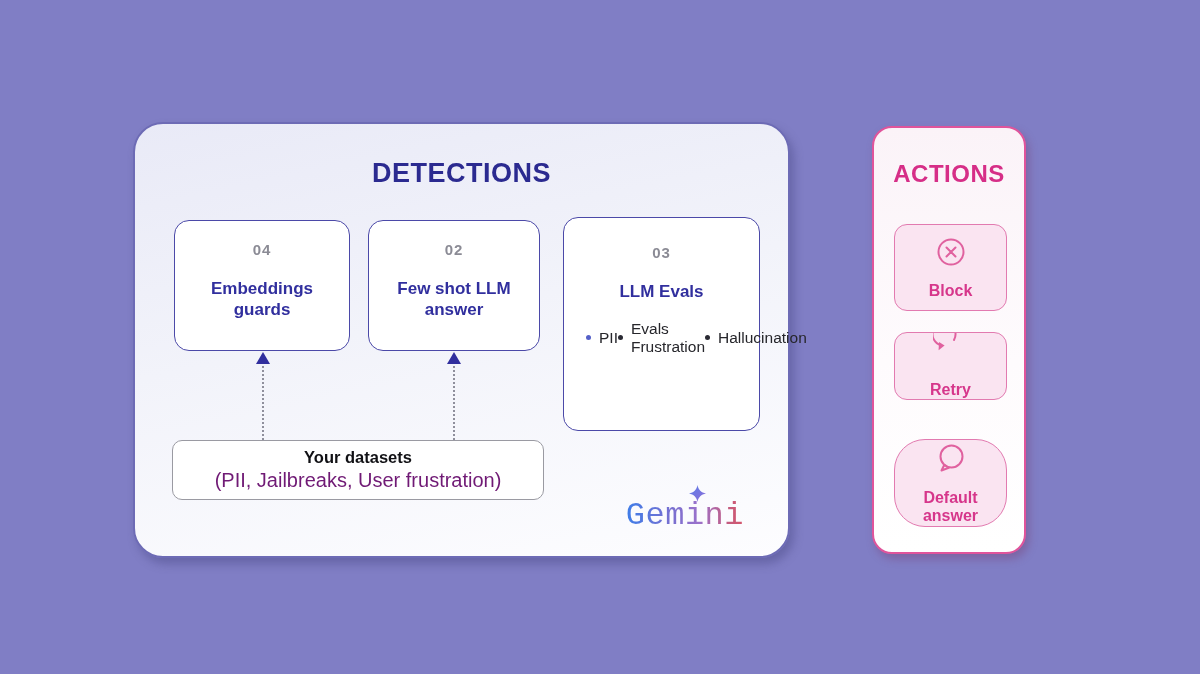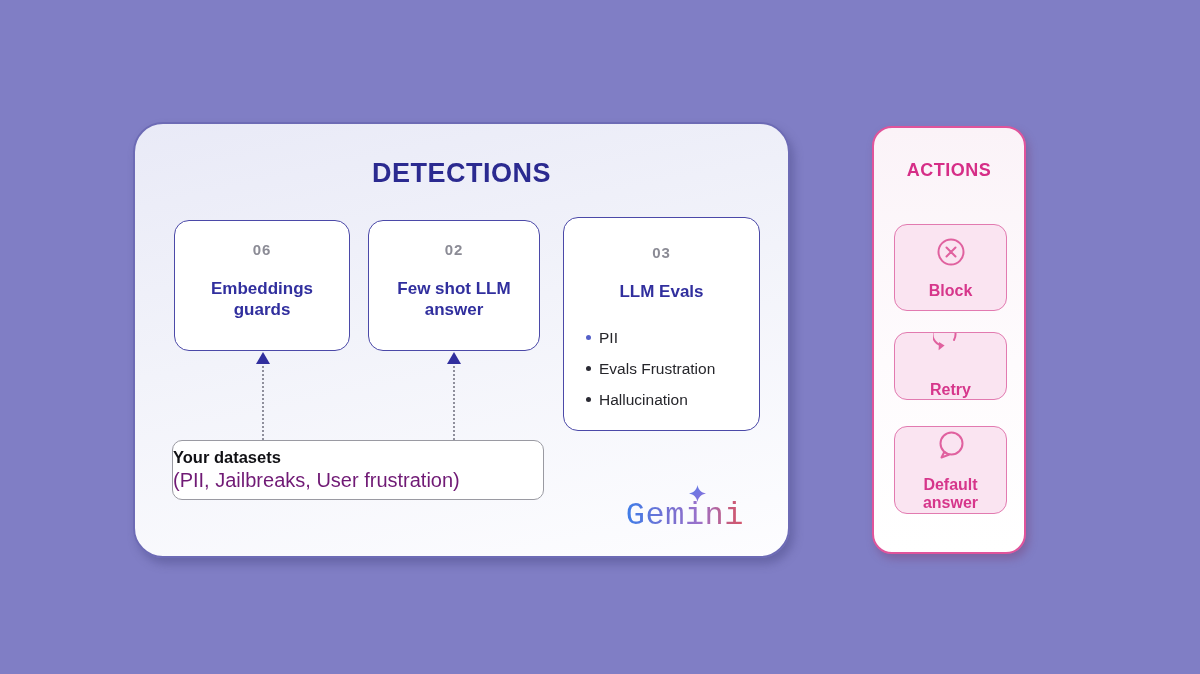--- a/index.html
+++ b/index.html
@@ -45,21 +45,21 @@
     text-align: center;
   }
   .card-title {
     font-size: 17px; font-weight: bold;
     color: #312F9E; text-align: center;
     line-height: 1.25; margin-top: 20px;
     padding: 0 14px;
   }
   .card-bullets {
     margin-top: 20px; padding-left: 22px;
-    display: flex; flex-direction: column;
+    display: flex; flex-direction: row;
   }
   .bullet-row { display: flex; align-items: center; height: 31px; }
   .bullet-dot {
     width: 5px; height: 5px; border-radius: 50%;
     background: #2A2A33; margin-right: 8px; flex: 0 0 auto;
   }
   .bullet-row:first-child .bullet-dot { background: #5560C8; }
   .bullet-text { font-size: 15.5px; color: #26262B; }
 
   
@@ -79,21 +79,21 @@
 
   
   .datasets-box {
     position: absolute;
     left: 37px; top: 316px;
     width: 372px; height: 60px;
     background: #FFFFFF;
     border: 1.5px solid #9A9AA2;
     border-radius: 10px;
     display: flex; flex-direction: column;
-    align-items: flex-start; justify-content: center;
+    align-items: center; justify-content: center;
   }
   .datasets-title { font-size: 16.5px; font-weight: bold; color: #111115; }
   .datasets-subtitle { font-size: 20px; color: #701a75; margin-top: 2px; }
 
   
   .gemini-logo {
     position: absolute;
     right: 44px; bottom: 22px;
     font-size: 32px;
     letter-spacing: 0.5px;
@@ -119,55 +119,55 @@
     width: 154px; height: 428px;
     border-radius: 20px;
     background: linear-gradient(180deg, #FBF3F8 0%, #FEFBFD 55%, #FFFFFF 100%);
     border: 2px solid #E0549B;
     box-shadow: 3px 5px 9px rgba(120, 60, 110, 0.4);
   }
   .actions-title {
     position: absolute;
     top: 32px; left: 0; width: 100%;
     text-align: center;
-    font-size: 18px; font-weight: bold;
+    font-size: 24px; font-weight: bold;
     letter-spacing: 0.5px;
     color: #D62E87;
   }
   .action-button {
     position: absolute;
     left: 20px; width: 113px;
     background: #FAE4F1;
     border: 1.5px solid #E27AB0;
     border-radius: 13px;
     display: flex; flex-direction: column;
     align-items: center; justify-content: center;
     cursor: pointer;
   }
   .btn-block   { top: 96px;  height: 87px; }
   .btn-retry   { top: 204px; height: 68px; }
-  .btn-default { top: 298px; height: 88px; }
+  .btn-default { top: 311px; height: 88px; border-radius: 31px; }
   .action-icon { width: 36px; height: 36px; flex: 0 0 auto; }
   .action-label {
     margin-top: 12px;
     font-size: 16px; font-weight: bold;
     color: #D6368B; text-align: center;
     line-height: 1.15;
     padding: 0 8px;
   }
 </style>
 </head>
 <body>
 
 <div class="detections-panel">
 
   <div class="detections-title">DETECTIONS</div>
 
   <div class="det-card card-1">
-    <div class="card-number">06</div>
+    <div class="card-number">04</div>
     <div class="card-title">Embeddings guards</div>
   </div>
 
   <div class="det-card card-2">
     <div class="card-number">02</div>
     <div class="card-title">Few shot LLM answer</div>
   </div>
 
   <div class="det-card card-3">
     <div class="card-number">03</div>

